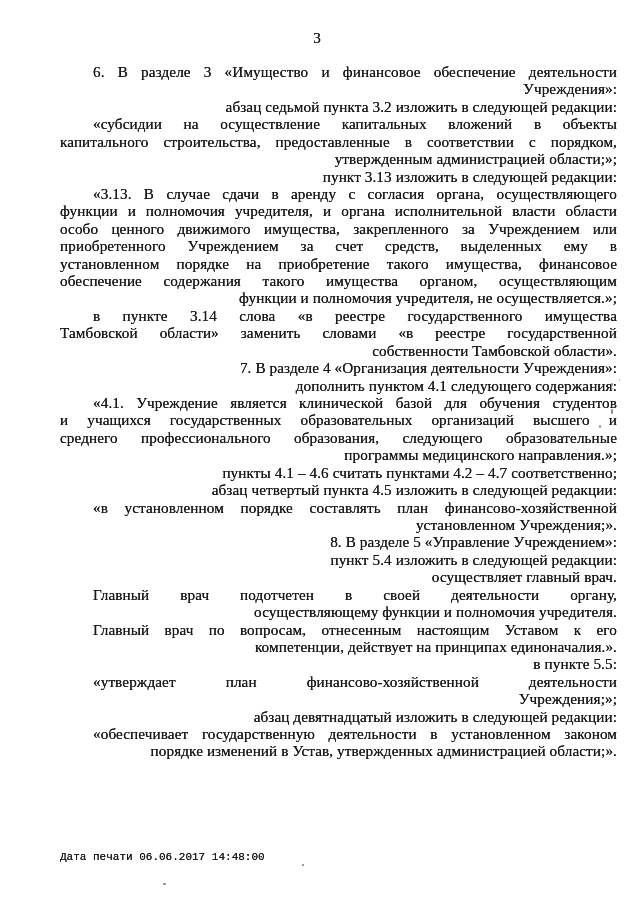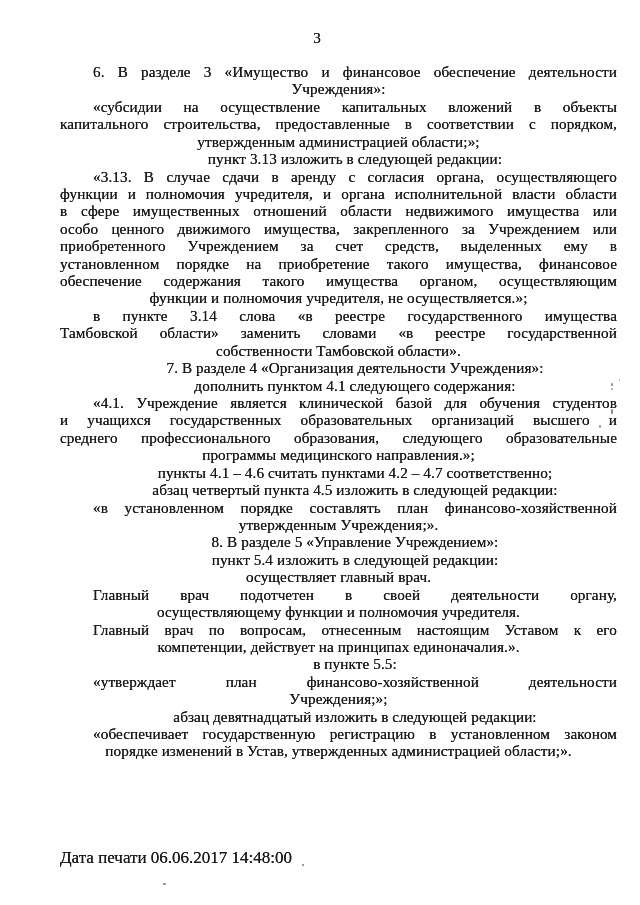--- a/index.html
+++ b/index.html
@@ -31,35 +31,36 @@
     position: absolute;
     top: 63px;
     left: 60px;
     width: 557px;
     font-size: 15.2px;
     line-height: 17.42px;
     letter-spacing: 0.1px;
     text-shadow: 0 0 0.3px currentColor;
   }
   .line {
-    text-align: center;
+    text-align: right;
     white-space: normal;
   }
   .line.indent { text-indent: 33px; }
   .line.justify {
     text-align: justify;
     text-align-last: justify;
   }
   .doc-footer {
     position: absolute;
     top: 849px;
     left: 60px;
-    font-size: 17px;
+    font-size: 11px;
     line-height: 17.4px;
     text-shadow: 0 0 0.3px currentColor;
+    font-family: Liberation Mono, monospace;
   }
   
   .speck { position: absolute; background: #8f8f8f; border-radius: 1px; }
   .speck.a1 { left: 611px; top: 383px; width: 2px; height: 3px; }
   .speck.a2 { left: 611px; top: 388px; width: 2px; height: 2px; background: #a3a3a3; }
   .speck.a3 { left: 619px; top: 379px; width: 1px; height: 2px; background: #b5b5b5; }
   .speck.a4 { left: 611px; top: 409px; width: 2px; height: 5px; }
   .speck.a5 { left: 599px; top: 425px; width: 2px; height: 3px; background: #9a9a9a; }
   .speck.d1 { left: 302px; top: 864px; width: 2px; height: 2px; background: #777777; }
   .speck.d2 { left: 163px; top: 883px; width: 3px; height: 2px; background: #8a8a8a; }
@@ -67,57 +68,57 @@
 </style>
 </head>
 <body>
 
 <div class="page">
   <div class="page-number">3</div>
 
   <div class="doc-body">
       <div class="line indent justify">6. В разделе 3 «Имущество и финансовое обеспечение деятельности</div>
       <div class="line">Учреждения»:</div>
+      <div class="line indent">абзац седьмой пункта 3.2 изложить в следующей редакции:</div>
       <div class="line indent justify">«субсидии на осуществление капитальных вложений в объекты</div>
       <div class="line justify">капитального строительства, предоставленные в соответствии с порядком,</div>
       <div class="line">утвержденным администрацией области;»;</div>
       <div class="line indent">пункт 3.13 изложить в следующей редакции:</div>
       <div class="line indent justify">«3.13. В случае сдачи в аренду с согласия органа, осуществляющего</div>
       <div class="line justify">функции и полномочия учредителя, и органа исполнительной власти области</div>
-      <div class="line justify">в сфере имущественных отношений области недвижимого имущества или</div>
       <div class="line justify">особо ценного движимого имущества, закрепленного за Учреждением или</div>
       <div class="line justify">приобретенного Учреждением за счет средств, выделенных ему в</div>
       <div class="line justify">установленном порядке на приобретение такого имущества, финансовое</div>
       <div class="line justify">обеспечение содержания такого имущества органом, осуществляющим</div>
       <div class="line">функции и полномочия учредителя, не осуществляется.»;</div>
       <div class="line indent justify">в пункте 3.14 слова «в реестре государственного имущества</div>
       <div class="line justify">Тамбовской области» заменить словами «в реестре государственной</div>
       <div class="line">собственности Тамбовской области».</div>
       <div class="line indent">7. В разделе 4 «Организация деятельности Учреждения»:</div>
       <div class="line indent">дополнить пунктом 4.1 следующего содержания:</div>
       <div class="line indent justify">«4.1. Учреждение является клинической базой для обучения студентов</div>
       <div class="line justify">и учащихся государственных образовательных организаций высшего и</div>
       <div class="line justify">среднего профессионального образования, следующего образовательные</div>
       <div class="line">программы медицинского направления.»;</div>
       <div class="line indent">пункты 4.1 – 4.6 считать пунктами 4.2 – 4.7 соответственно;</div>
       <div class="line indent">абзац четвертый пункта 4.5 изложить в следующей редакции:</div>
       <div class="line indent justify">«в установленном порядке составлять план финансово-хозяйственной</div>
-      <div class="line">утвержденным Учреждения;».</div>
+      <div class="line">установленном Учреждения;».</div>
       <div class="line indent">8. В разделе 5 «Управление Учреждением»:</div>
       <div class="line indent">пункт 5.4 изложить в следующей редакции:</div>
       <div class="line">осуществляет главный врач.</div>
       <div class="line indent justify">Главный врач подотчетен в своей деятельности органу,</div>
       <div class="line">осуществляющему функции и полномочия учредителя.</div>
       <div class="line indent justify">Главный врач по вопросам, отнесенным настоящим Уставом к его</div>
       <div class="line">компетенции, действует на принципах единоначалия.».</div>
       <div class="line indent">в пункте 5.5:</div>
       <div class="line indent justify">«утверждает план финансово-хозяйственной деятельности</div>
       <div class="line">Учреждения;»;</div>
       <div class="line indent">абзац девятнадцатый изложить в следующей редакции:</div>
-      <div class="line indent justify">«обеспечивает государственную регистрацию в установленном законом</div>
+      <div class="line indent justify">«обеспечивает государственную деятельности в установленном законом</div>
       <div class="line">порядке изменений в Устав, утвержденных администрацией области;».</div>
     </div>
 
   <div class="doc-footer">Дата печати 06.06.2017 14:48:00</div>
 
   <div class="speck a1"></div>
   <div class="speck a2"></div>
   <div class="speck a3"></div>
   <div class="speck a4"></div>
   <div class="speck a5"></div>

